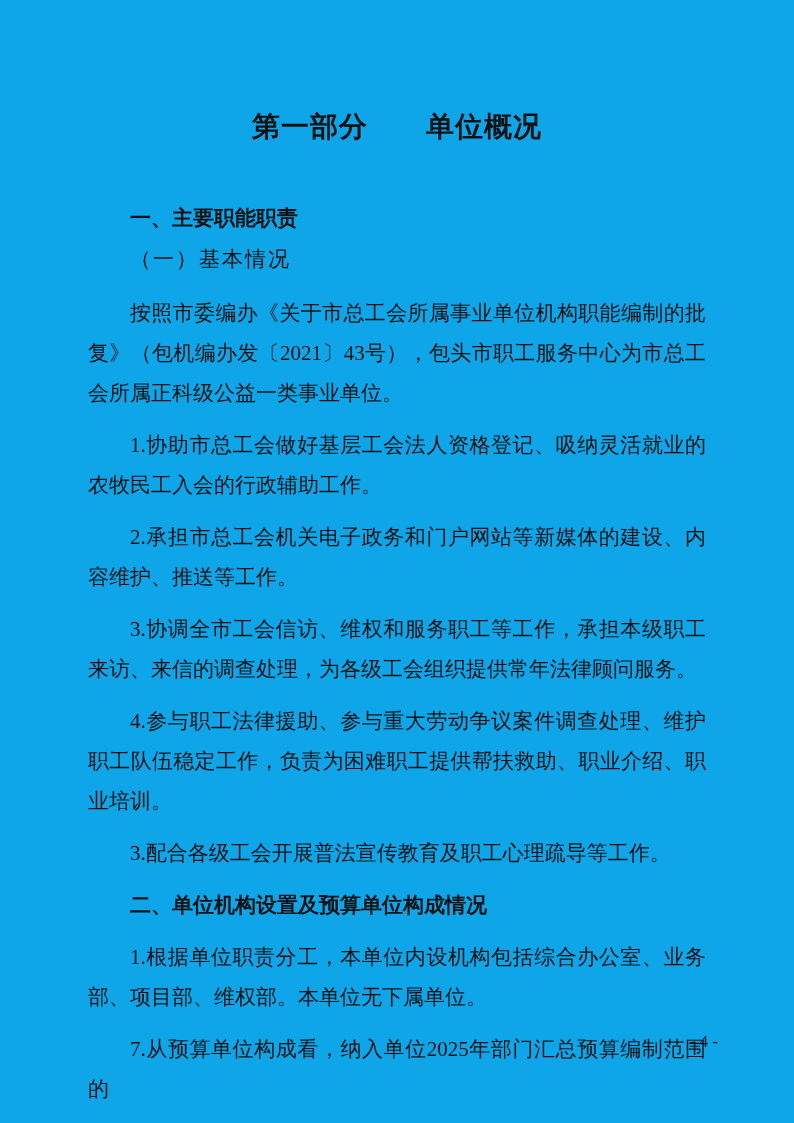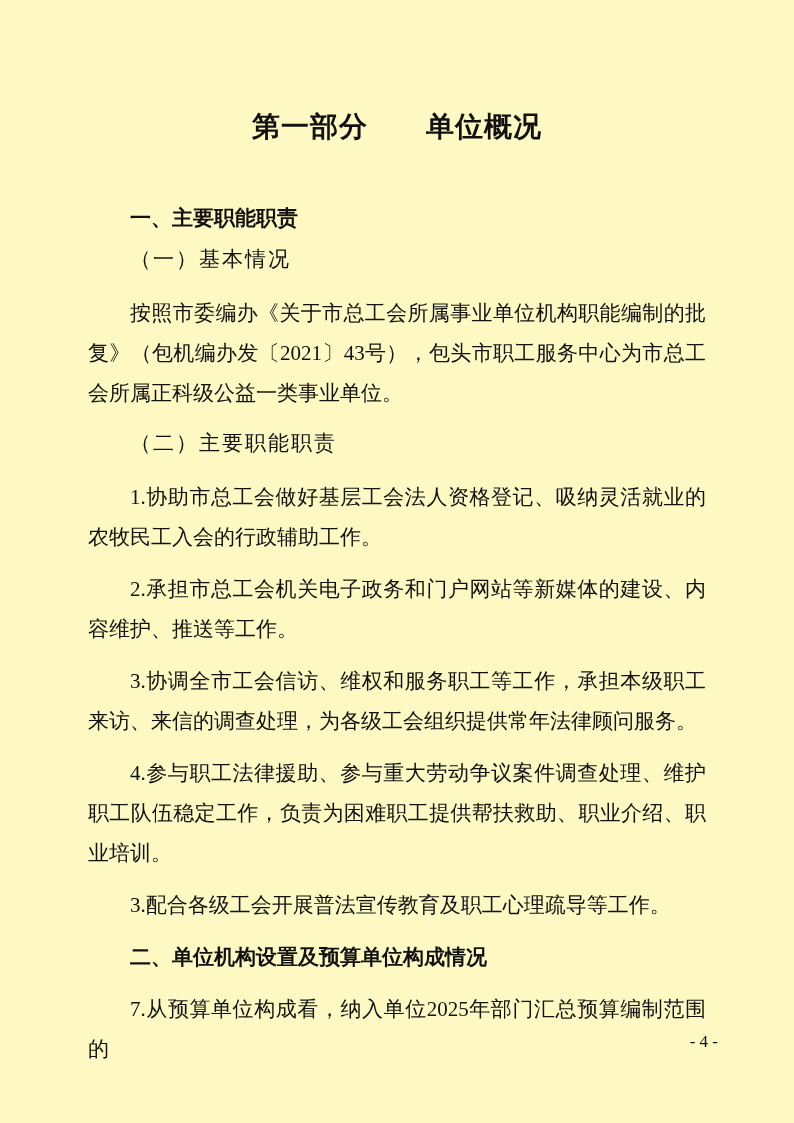--- a/index.html
+++ b/index.html
@@ -5,21 +5,21 @@
   html, body {
     margin: 0;
     padding: 0;
     background: #ffffff;
   }
   .page {
     position: relative;
     width: 794px;
     height: 1123px;
     margin: 0 auto;
-    background: #fef9c3;
+    background: #0ea5e9;
     overflow: hidden;
     font-family: "Liberation Serif", "DejaVu Serif", serif;
     color: #111111;
   }
   .content {
     position: absolute;
     left: 76px;
     right: 76px;
     top: 0;
   }
@@ -73,34 +73,34 @@
   <div class="content">
 
     <div class="doc-title">第一部分　　单位概况</div>
 
     <div class="block heading">一、主要职能职责</div>
 
     <div class="block subheading">（一）基本情况</div>
 
     <div class="block para">按照市委编办《关于市总工会所属事业单位机构职能编制的批复》（包机编办发〔2021〕43号），包头市职工服务中心为市总工会所属正科级公益一类事业单位。</div>
 
-    <div class="block subheading">（二）主要职能职责</div>
 
     <div class="block para">1.协助市总工会做好基层工会法人资格登记、吸纳灵活就业的农牧民工入会的行政辅助工作。</div>
 
     <div class="block para">2.承担市总工会机关电子政务和门户网站等新媒体的建设、内容维护、推送等工作。</div>
 
     <div class="block para">3.协调全市工会信访、维权和服务职工等工作，承担本级职工来访、来信的调查处理，为各级工会组织提供常年法律顾问服务。</div>
 
     <div class="block para">4.参与职工法律援助、参与重大劳动争议案件调查处理、维护职工队伍稳定工作，负责为困难职工提供帮扶救助、职业介绍、职业培训。</div>
 
     <div class="block para">3.配合各级工会开展普法宣传教育及职工心理疏导等工作。</div>
 
 
     <div class="block heading">二、单位机构设置及预算单位构成情况</div>
 
+    <div class="block para">1.根据单位职责分工，本单位内设机构包括综合办公室、业务部、项目部、维权部。本单位无下属单位。</div>
 
     <div class="block para">7.从预算单位构成看，纳入单位2025年部门汇总预算编制范围的</div>
 
   </div>
 
   <div class="page-number">- 4 -</div>
 </div>
 
 </body></html>

